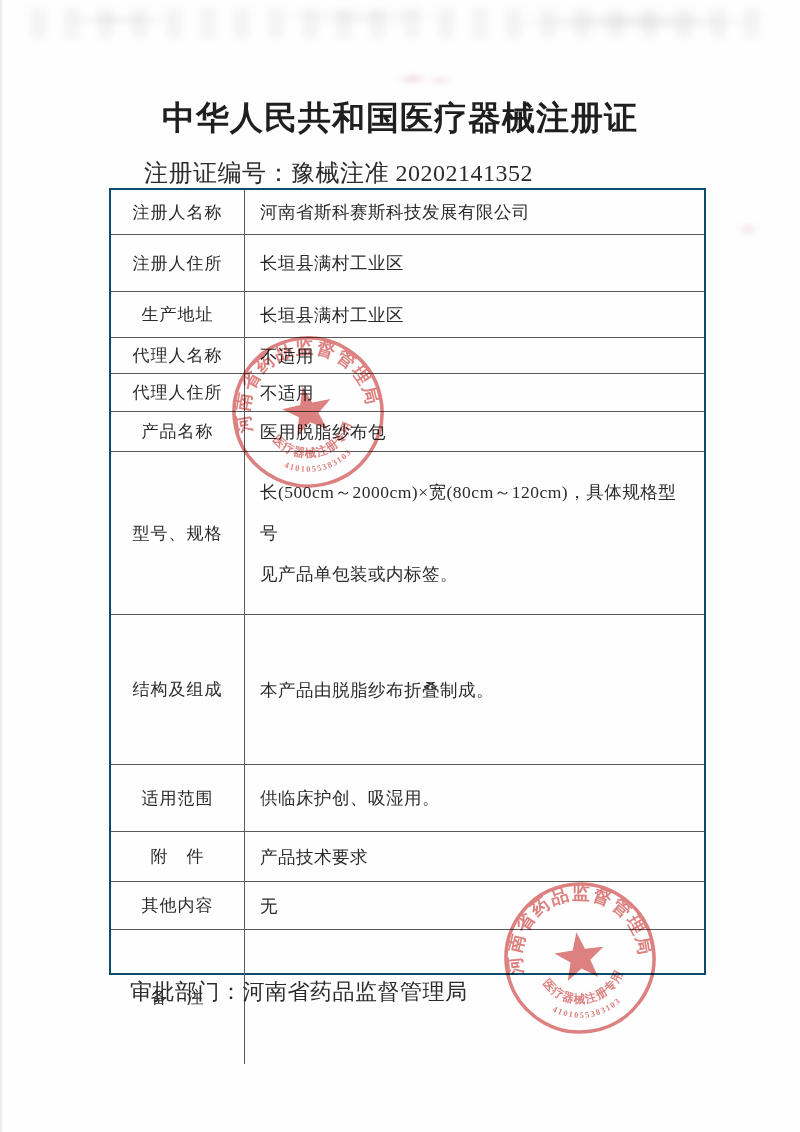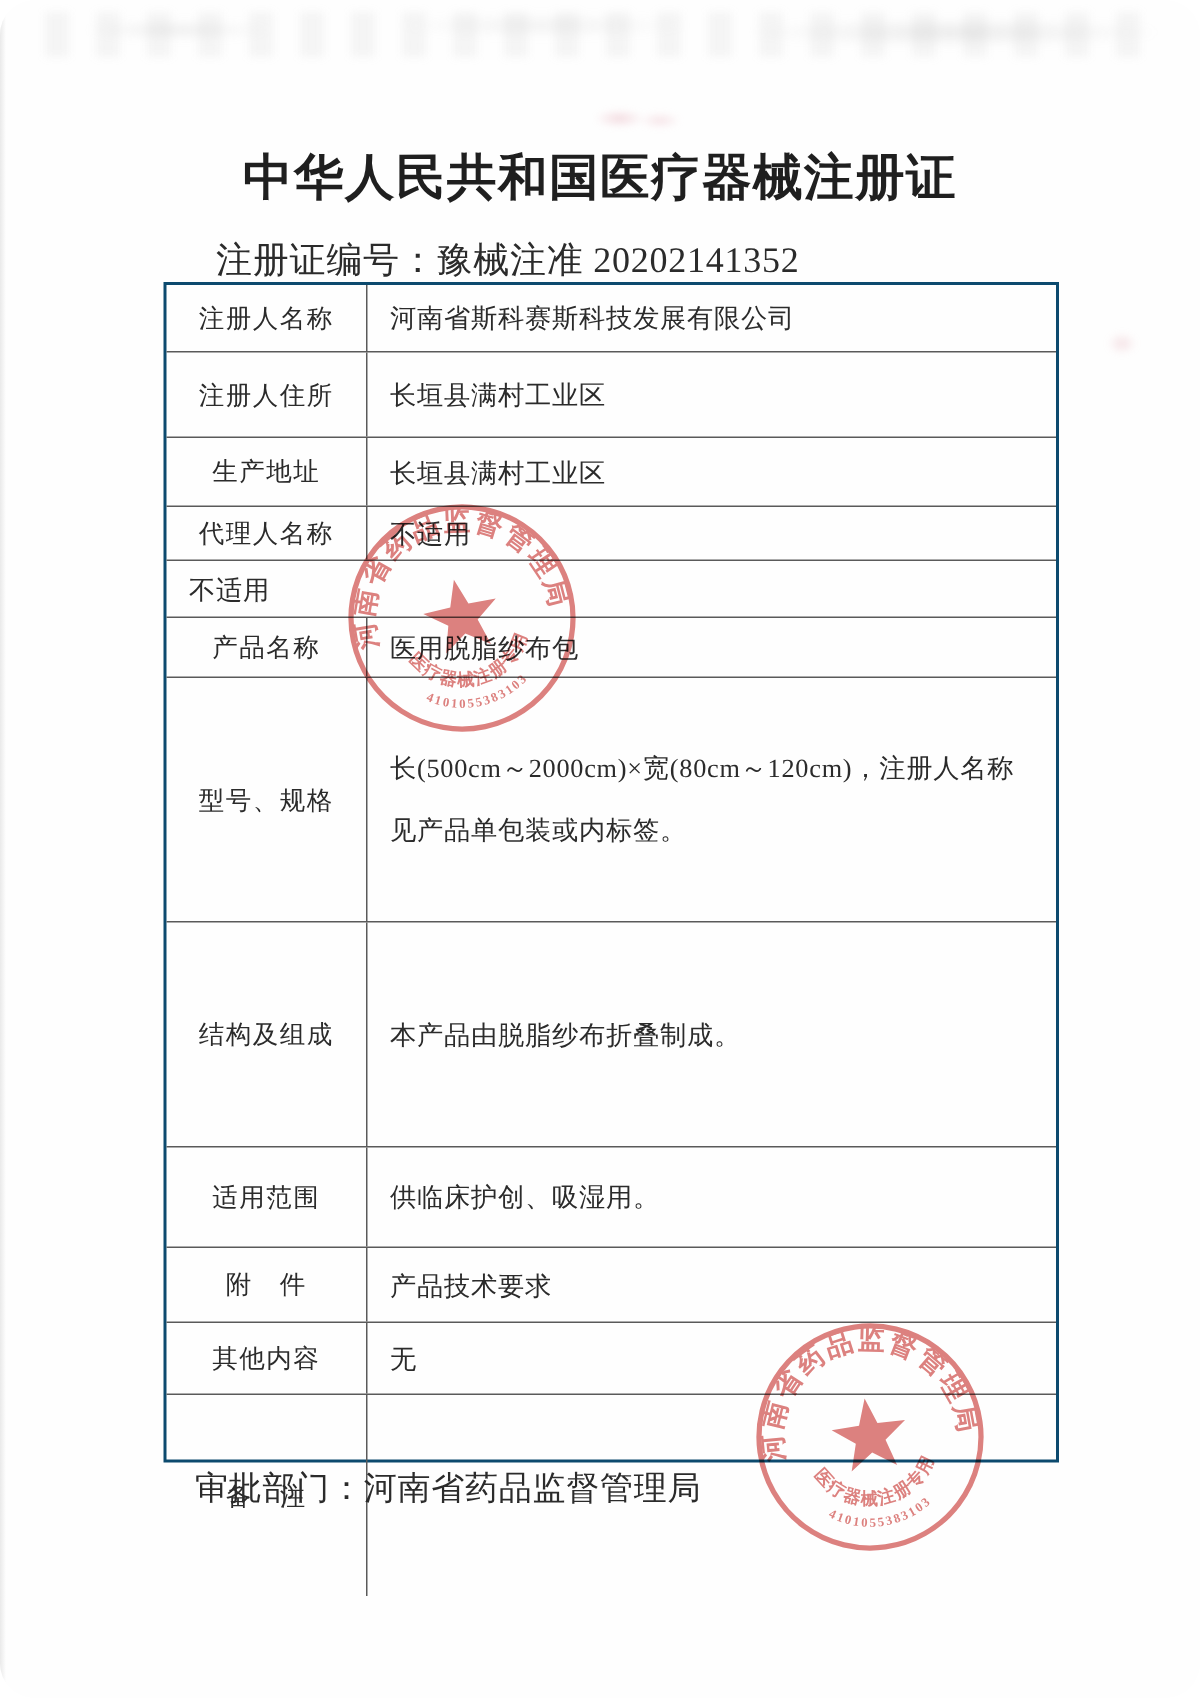--- a/index.html
+++ b/index.html
@@ -4,21 +4,20 @@
 <style>
   * { margin:0; padding:0; box-sizing:border-box; }
   html,body { background:#ffffff; }
   .page {
     position:relative;
     width:800px; height:1132px;
     background:#fefefe;
     font-family:"Liberation Serif", serif;
     color:#2b2b2b;
     overflow:hidden;
-    border-radius:23px;
   }
   
   .edge-left {
     position:absolute; left:0; top:0; width:4px; height:100%;
     background:linear-gradient(90deg, #d9d9d9, transparent); opacity:.55;
   }
   .smudge-top {
     position:absolute; left:30px; top:8px; width:740px; height:30px;
     background:
       radial-gradient(ellipse 90px 10px at 12% 40%, rgba(170,170,170,.18), transparent 70%),
@@ -124,30 +123,31 @@
     </div>
     <div class="row r2">
       <div class="cell label">生产地址</div>
       <div class="cell value">长垣县满村工业区</div>
     </div>
     <div class="row r3">
       <div class="cell label">代理人名称</div>
       <div class="cell value">不适用</div>
     </div>
     <div class="row r4">
+      <div class="cell label">代理人住所</div>
       <div class="cell value">不适用</div>
     </div>
     <div class="row r5">
       <div class="cell label">产品名称</div>
       <div class="cell value">医用脱脂纱布包</div>
     </div>
     <div class="row r6">
       <div class="cell label">型号、规格</div>
       <div class="cell value">
-        <div>长(500cm～2000cm)×宽(80cm～120cm)，注册人名称</div>
+        <div>长(500cm～2000cm)×宽(80cm～120cm)，具体规格型号</div>
         <div>见产品单包装或内标签。</div>
       </div>
     </div>
     <div class="row r7">
       <div class="cell label">结构及组成</div>
       <div class="cell value">本产品由脱脂纱布折叠制成。</div>
     </div>
     <div class="row r8">
       <div class="cell label">适用范围</div>
       <div class="cell value">供临床护创、吸湿用。</div>

